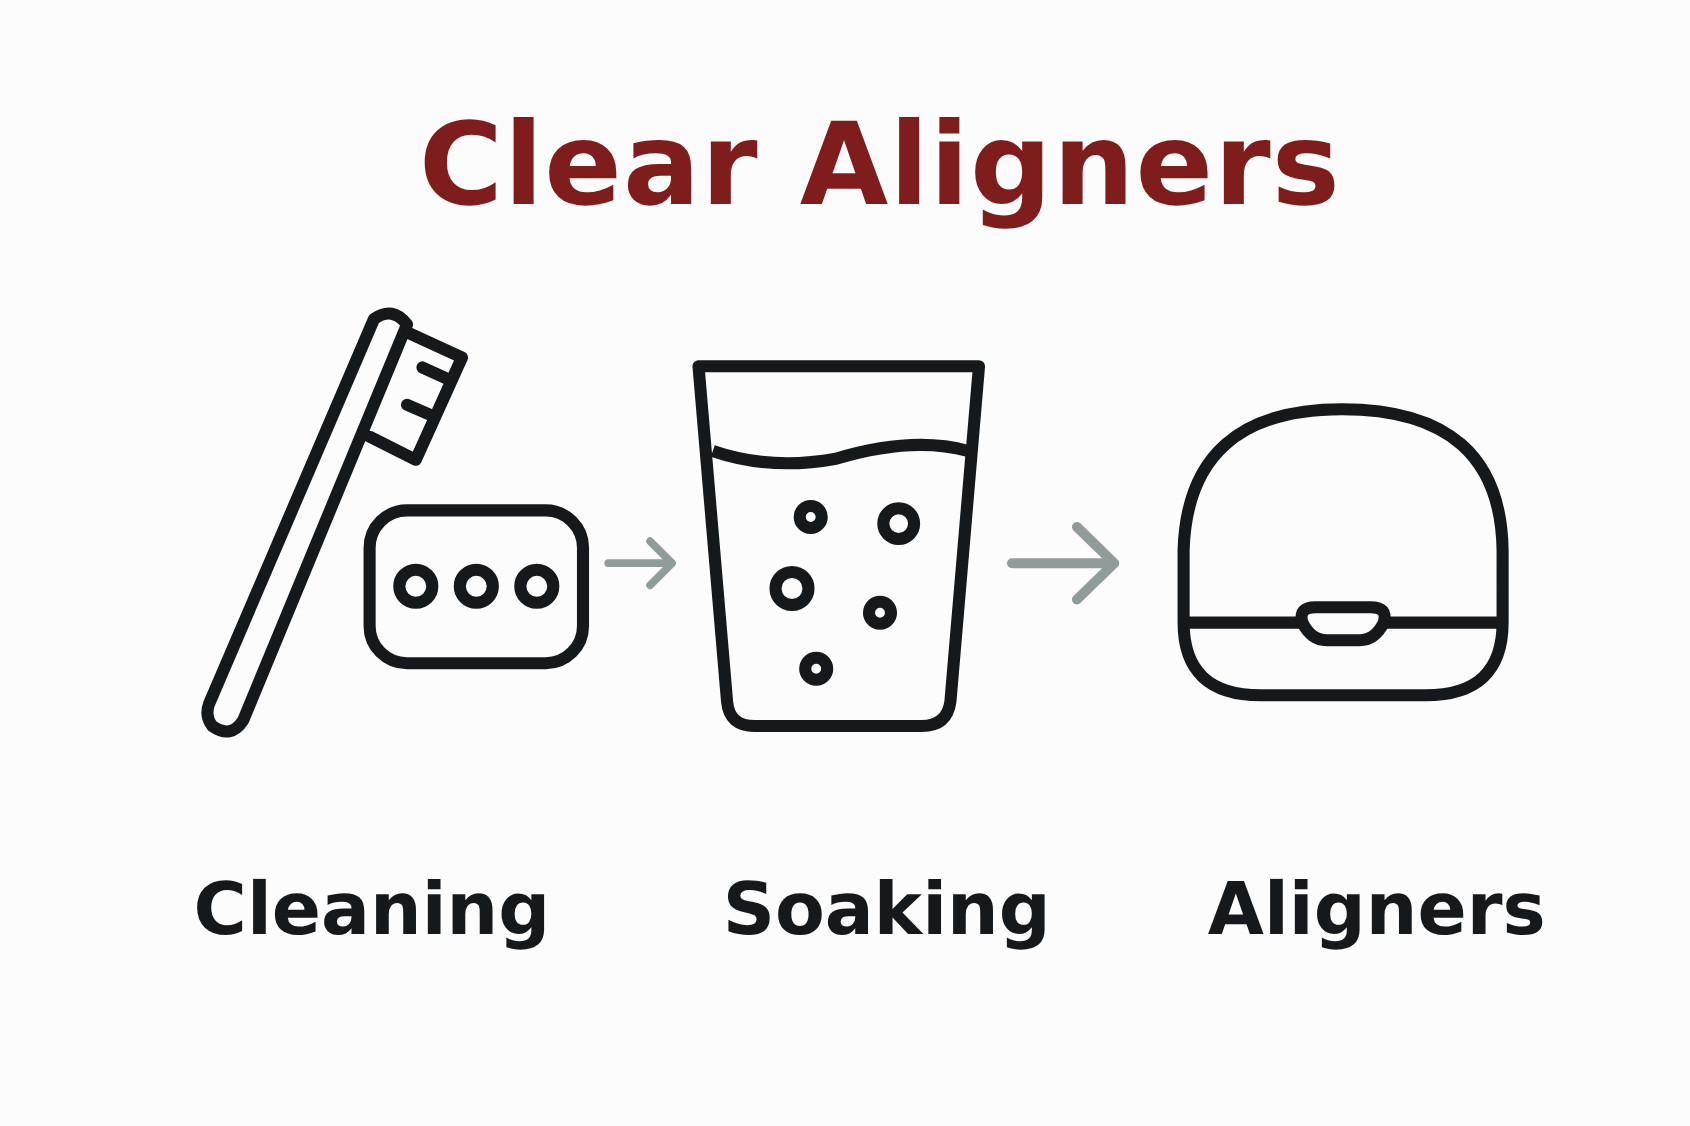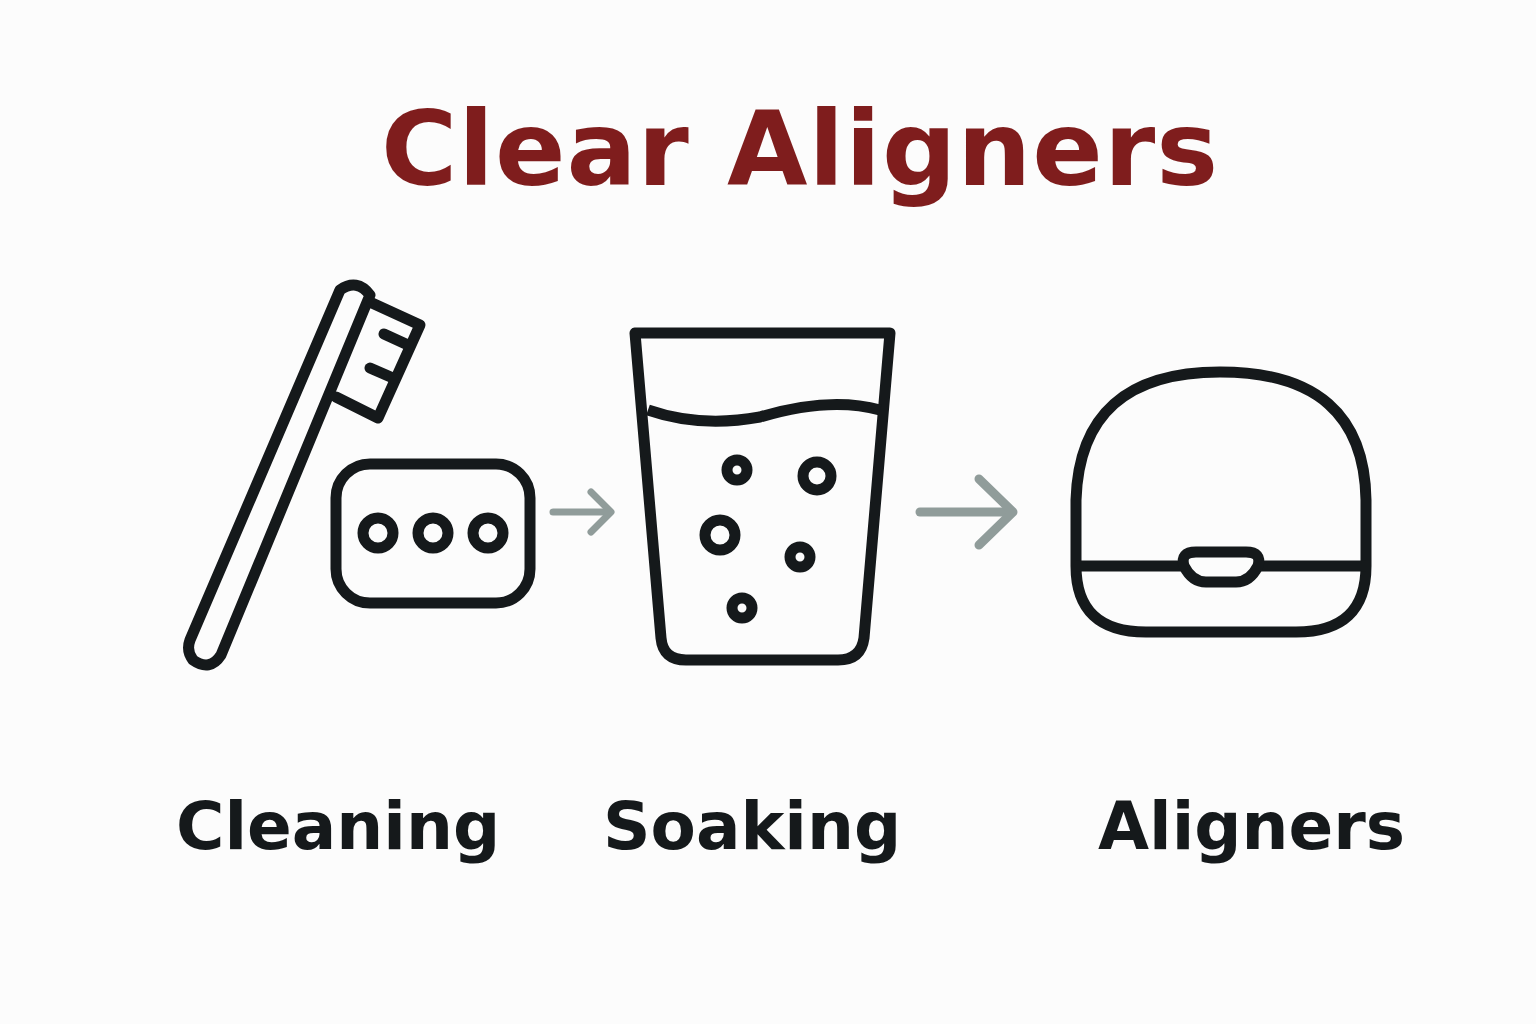--- a/index.html
+++ b/index.html
@@ -58,14 +58,14 @@
   </g>
 
   <g fill="none" stroke="#15191b" stroke-width="11" stroke-linejoin="round">
     <path d="M 1076 566 L 1076 500 Q 1080 372 1220 372 Q 1364 372 1366 500 L 1366 566 Q 1366 632 1296 632 L 1146 632 Q 1076 632 1076 566 Z"></path>
     <line x1="1076" y1="566" x2="1366" y2="566"></line>
     <path d="M 1184 566 Q 1180 552 1196 552 L 1246 552 Q 1262 552 1258 566 Q 1250 582 1236 582 L 1206 582 Q 1192 582 1184 566 Z" fill="#fcfcfc"></path>
   </g>
 </svg>
 
 <div class="label" style="left:176px;">Cleaning</div>
-<div class="label" style="left:603px;">Soaking</div>
+<div class="label" style="left:657px;">Soaking</div>
 <div class="label" style="left:1098px;">Aligners</div>
 
 </body></html>

